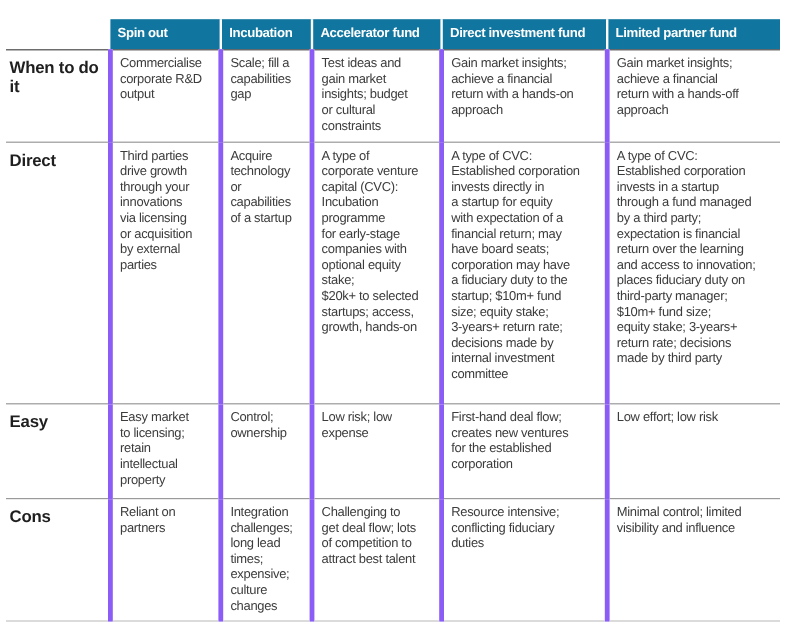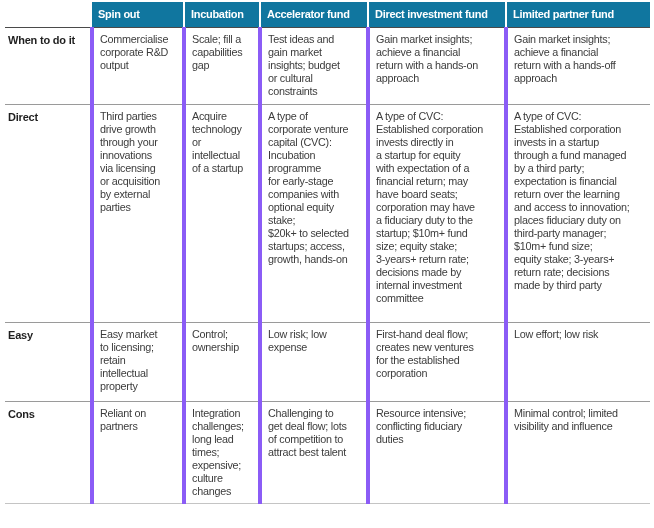--- a/index.html
+++ b/index.html
@@ -13,21 +13,21 @@
   .canvas {
     position: relative;
     width: 654px;
     height: 528px;
     overflow: hidden;
     background: #ffffff;
   }
   table.cmp {
     position: absolute;
     left: 5px;
-    top: 2px;
+    top: 16px;
     width: 645px;
     border-collapse: collapse;
     table-layout: fixed;
   }
   col.c-label { width: 87px; }
   col.c-spin  { width: 92px; }
   col.c-acq   { width: 76px; }
   col.c-acc   { width: 108px; }
   col.c-dir   { width: 138px; }
   col.c-lim   { width: 144px; }
@@ -59,21 +59,21 @@
     vertical-align: top;
     border-bottom: 1px solid #9a9a9a;
   }
   tbody tr.last th, tbody tr.last td {
     border-bottom: 1px solid #c4c4c4;
   }
   th.rh {
     text-align: left;
     font-weight: bold;
     color: #1f1f1f;
-    font-size: 11px;
+    font-size: 14px;
     letter-spacing: -0.2px;
     padding: 6px 4px 4px 3px;
   }
   td.cell {
     border-left: 4px solid #8b5cf6;
     color: #3c3c3c;
     font-size: 10.8px;
     line-height: 13px;
     letter-spacing: -0.25px;
     padding: 5px 5px 5px 6px;
@@ -133,21 +133,21 @@
 drive growth
 through your
 innovations
 via licensing
 or acquisition
 by external
 parties</td>
         <td class="cell">Acquire
 technology
 or
-intellectual
+capabilities
 of a startup</td>
         <td class="cell">A type of
 corporate venture
 capital (CVC):
 Incubation
 programme
 for early-stage
 companies with
 optional equity
 stake;

